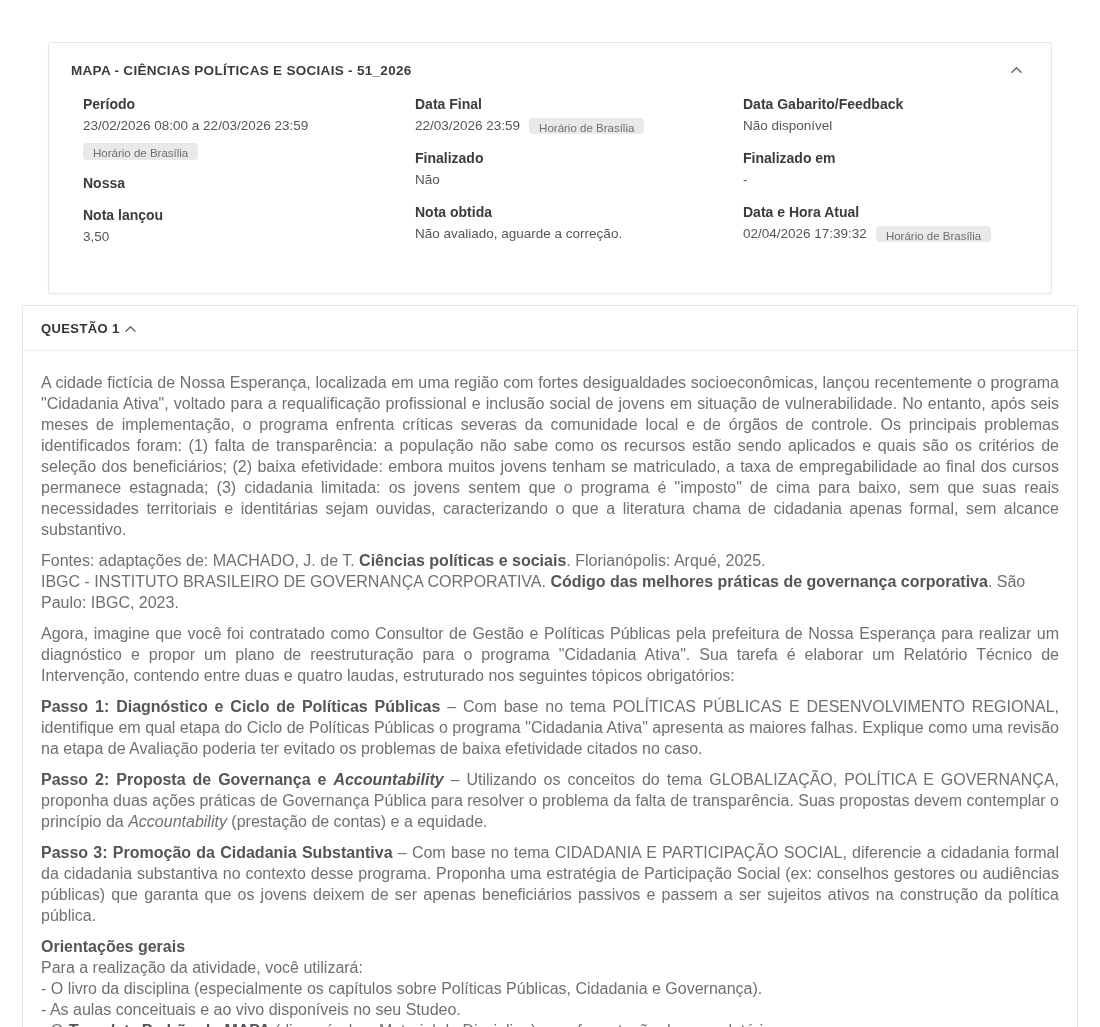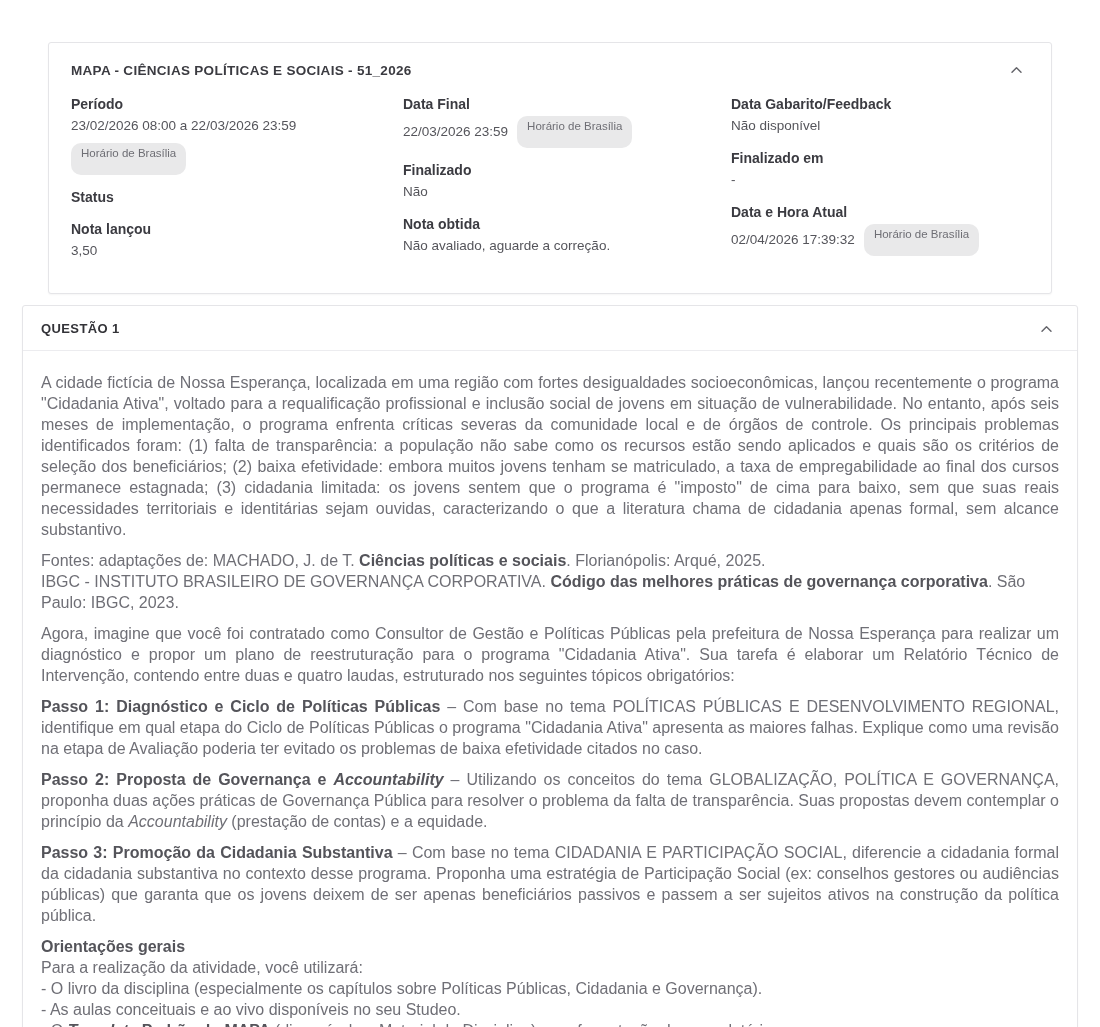--- a/index.html
+++ b/index.html
@@ -31,44 +31,45 @@
     color: #3b3b41;
     letter-spacing: .3px;
   }
   .collapse-btn {
     background: none; border: none; padding: 2px 4px; cursor: pointer; line-height: 0;
   }
   .detail-columns {
     display: grid;
     grid-template-columns: 332px 328px 1fr;
     margin-top: 16px;
+    margin-left: 12px;
   }
   .field { margin-bottom: 12px; }
   .field-label {
     font-size: 14px; font-weight: 700; color: #3b3b41;
     line-height: 20px; margin-bottom: 2px;
   }
   .field-value-row {
     font-size: 13.5px; color: #55555b; line-height: 20px;
     display: flex; align-items: center; gap: 9px; flex-wrap: wrap;
   }
   .badge {
     background: #e9e9ea; color: #6e6e74;
     font-size: 11.5px; line-height: 1;
-    padding: 5px 10px 15px; border-radius: 10px;
+    padding: 5px 10px 0; border-radius: 4px;
     display: inline-block; white-space: nowrap;
   }
   .badge-row { margin-top: 7px; }
   
   #question-card {
     margin: 11px 22px 0 22px;
     min-height: 640px;
   }
   .q-header {
-    display: flex; justify-content: space-between; align-items: center;
+    display: flex; justify-content: flex-start; align-items: center;
     padding: 15px 20px 14px 18px;
     border-bottom: 1px solid #ececef;
   }
   .q-title {
     font-size: 13px; font-weight: 700; color: #333338; letter-spacing: .4px;
   }
   .q-body { padding: 21px 18px 18px; }
   .q-para {
     margin: 0 0 10px;
     font-size: 16px;
@@ -98,21 +99,21 @@
   <div class="detail-columns" id="detail-columns">
       <div class="detail-col">
         <div class="field">
           <div class="field-label">Período</div>
           <div class="field-value-row">
             <span class="field-value">23/02/2026 08:00 a 22/03/2026 23:59</span>
           </div>
           <div class="badge-row"><span class="badge">Horário de Brasília</span></div>
         </div>
         <div class="field">
-          <div class="field-label">Status</div>
+          <div class="field-label">Nossa</div>
         </div>
         <div class="field">
           <div class="field-label">Nota lançou</div>
           <div class="field-value-row">
             <span class="field-value">3,50</span>
           </div>
         </div>
       </div>
       <div class="detail-col">
         <div class="field">

